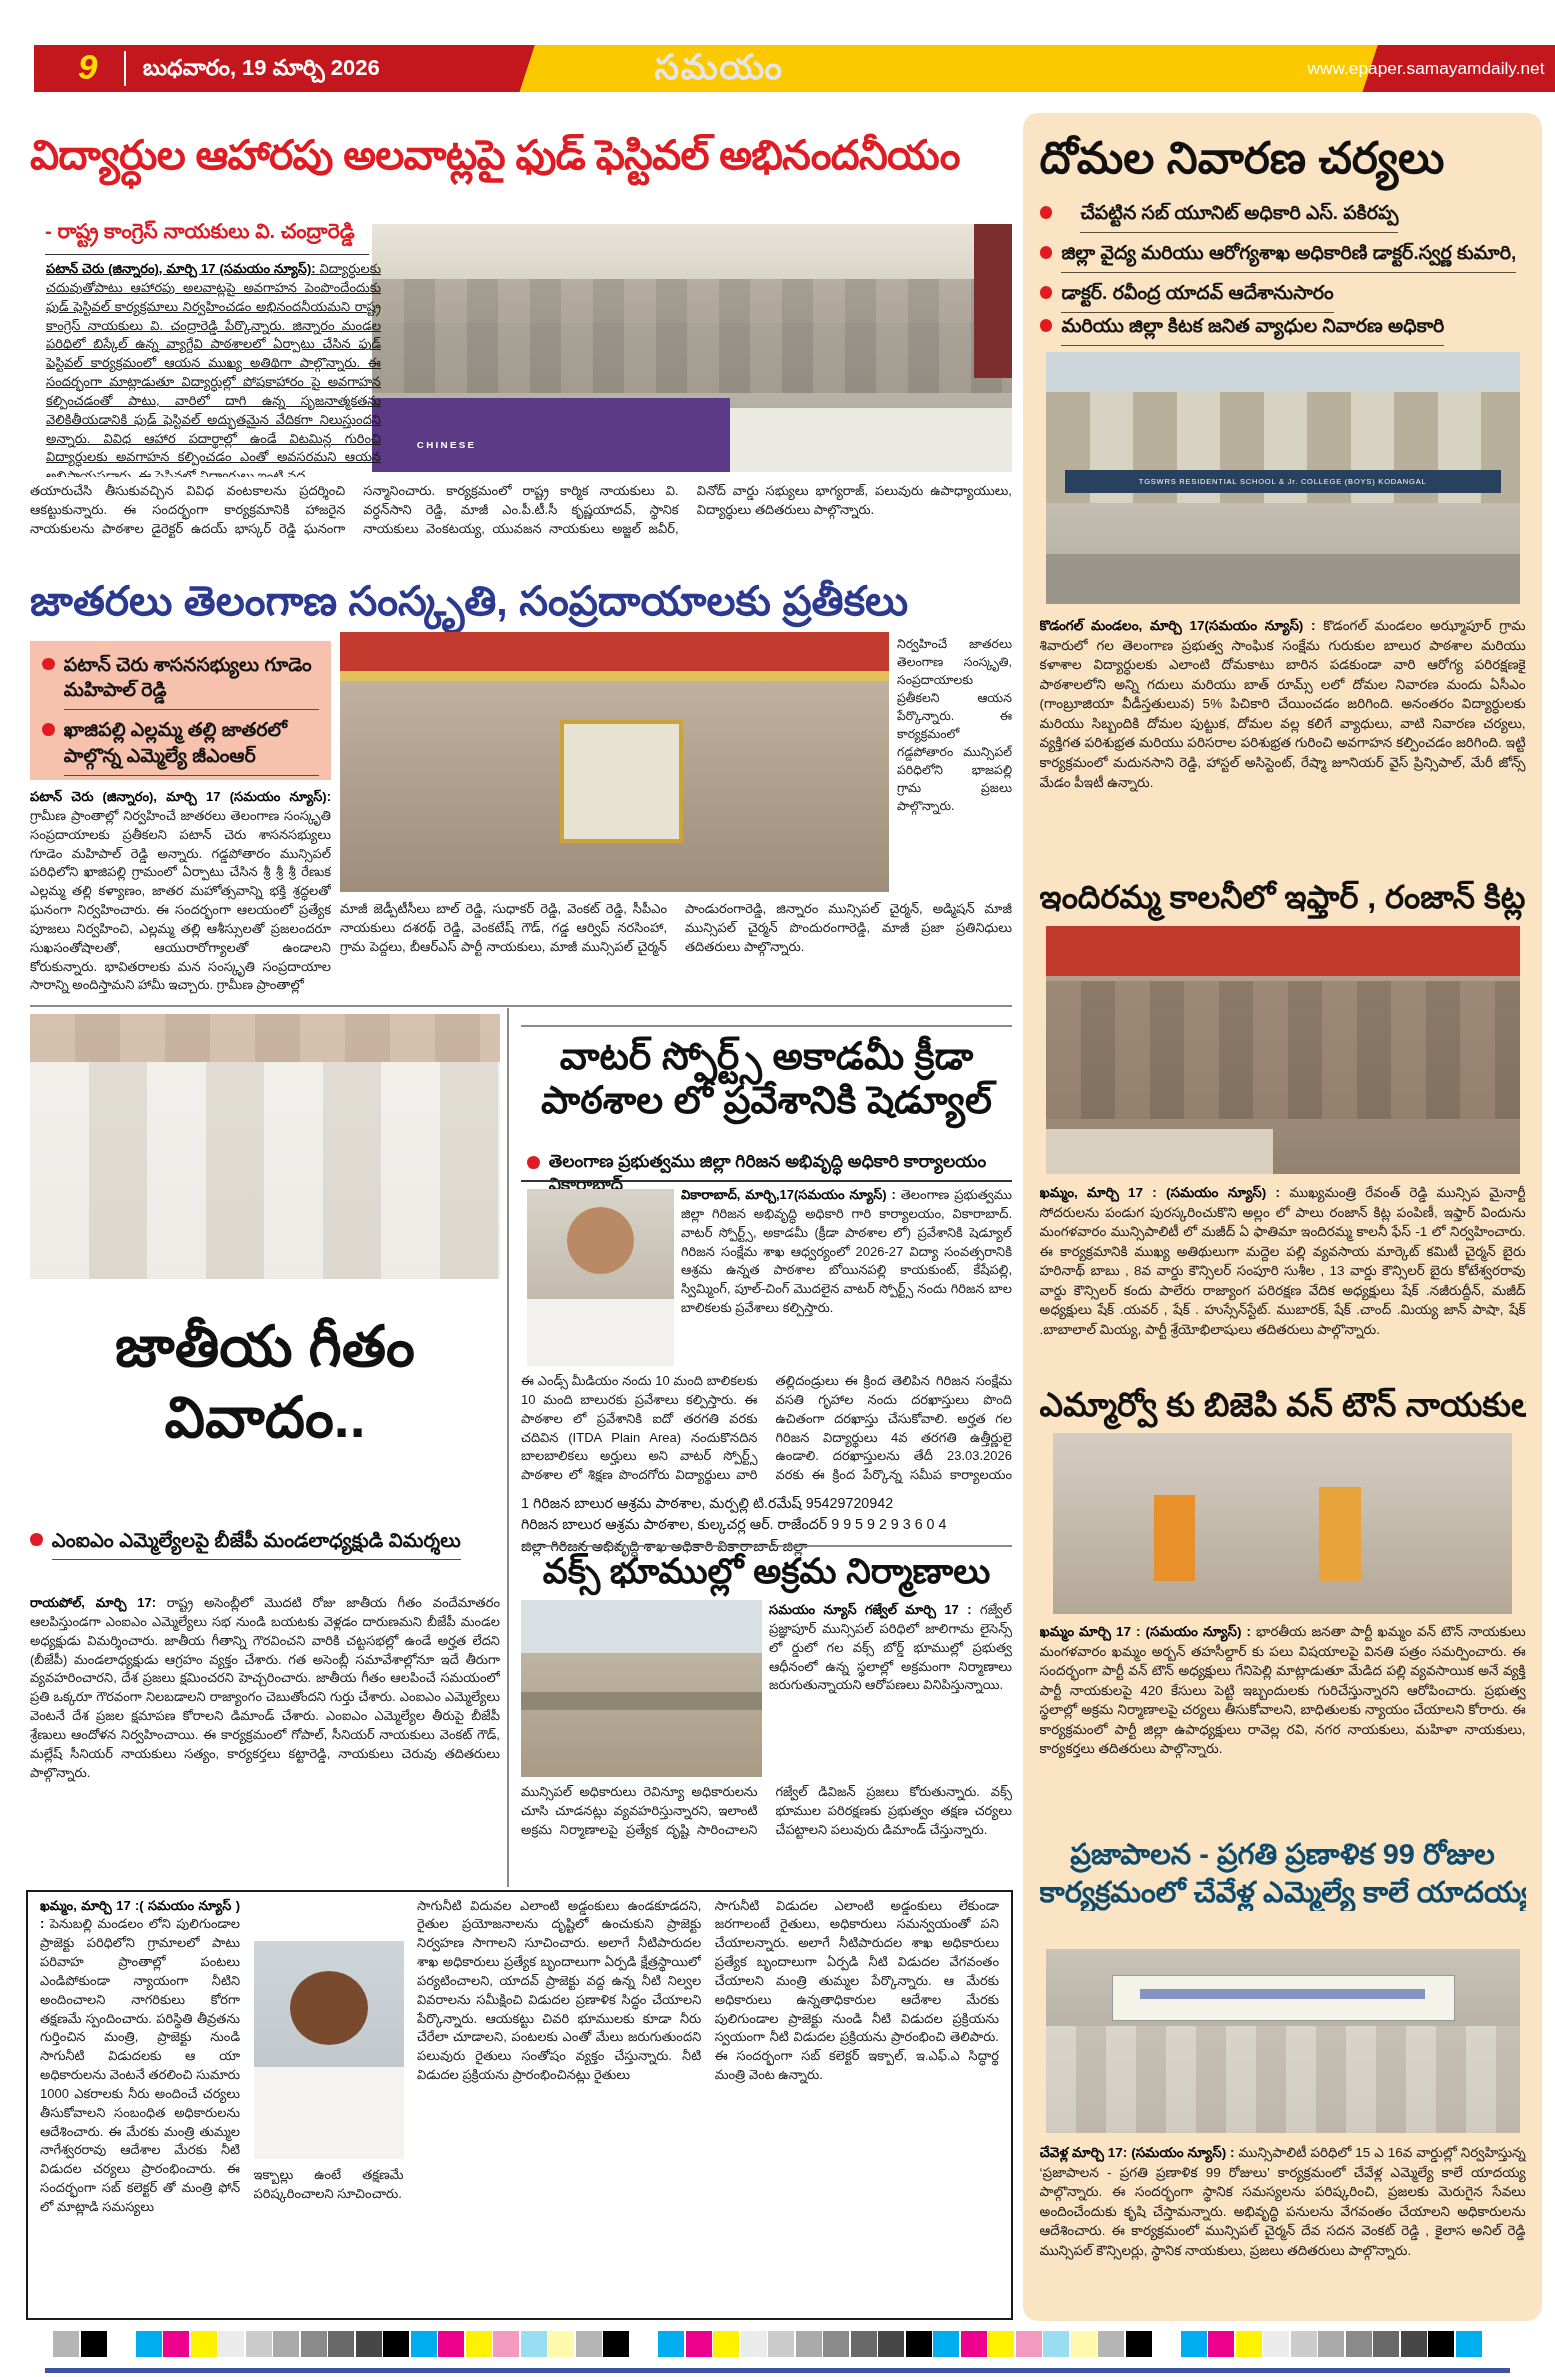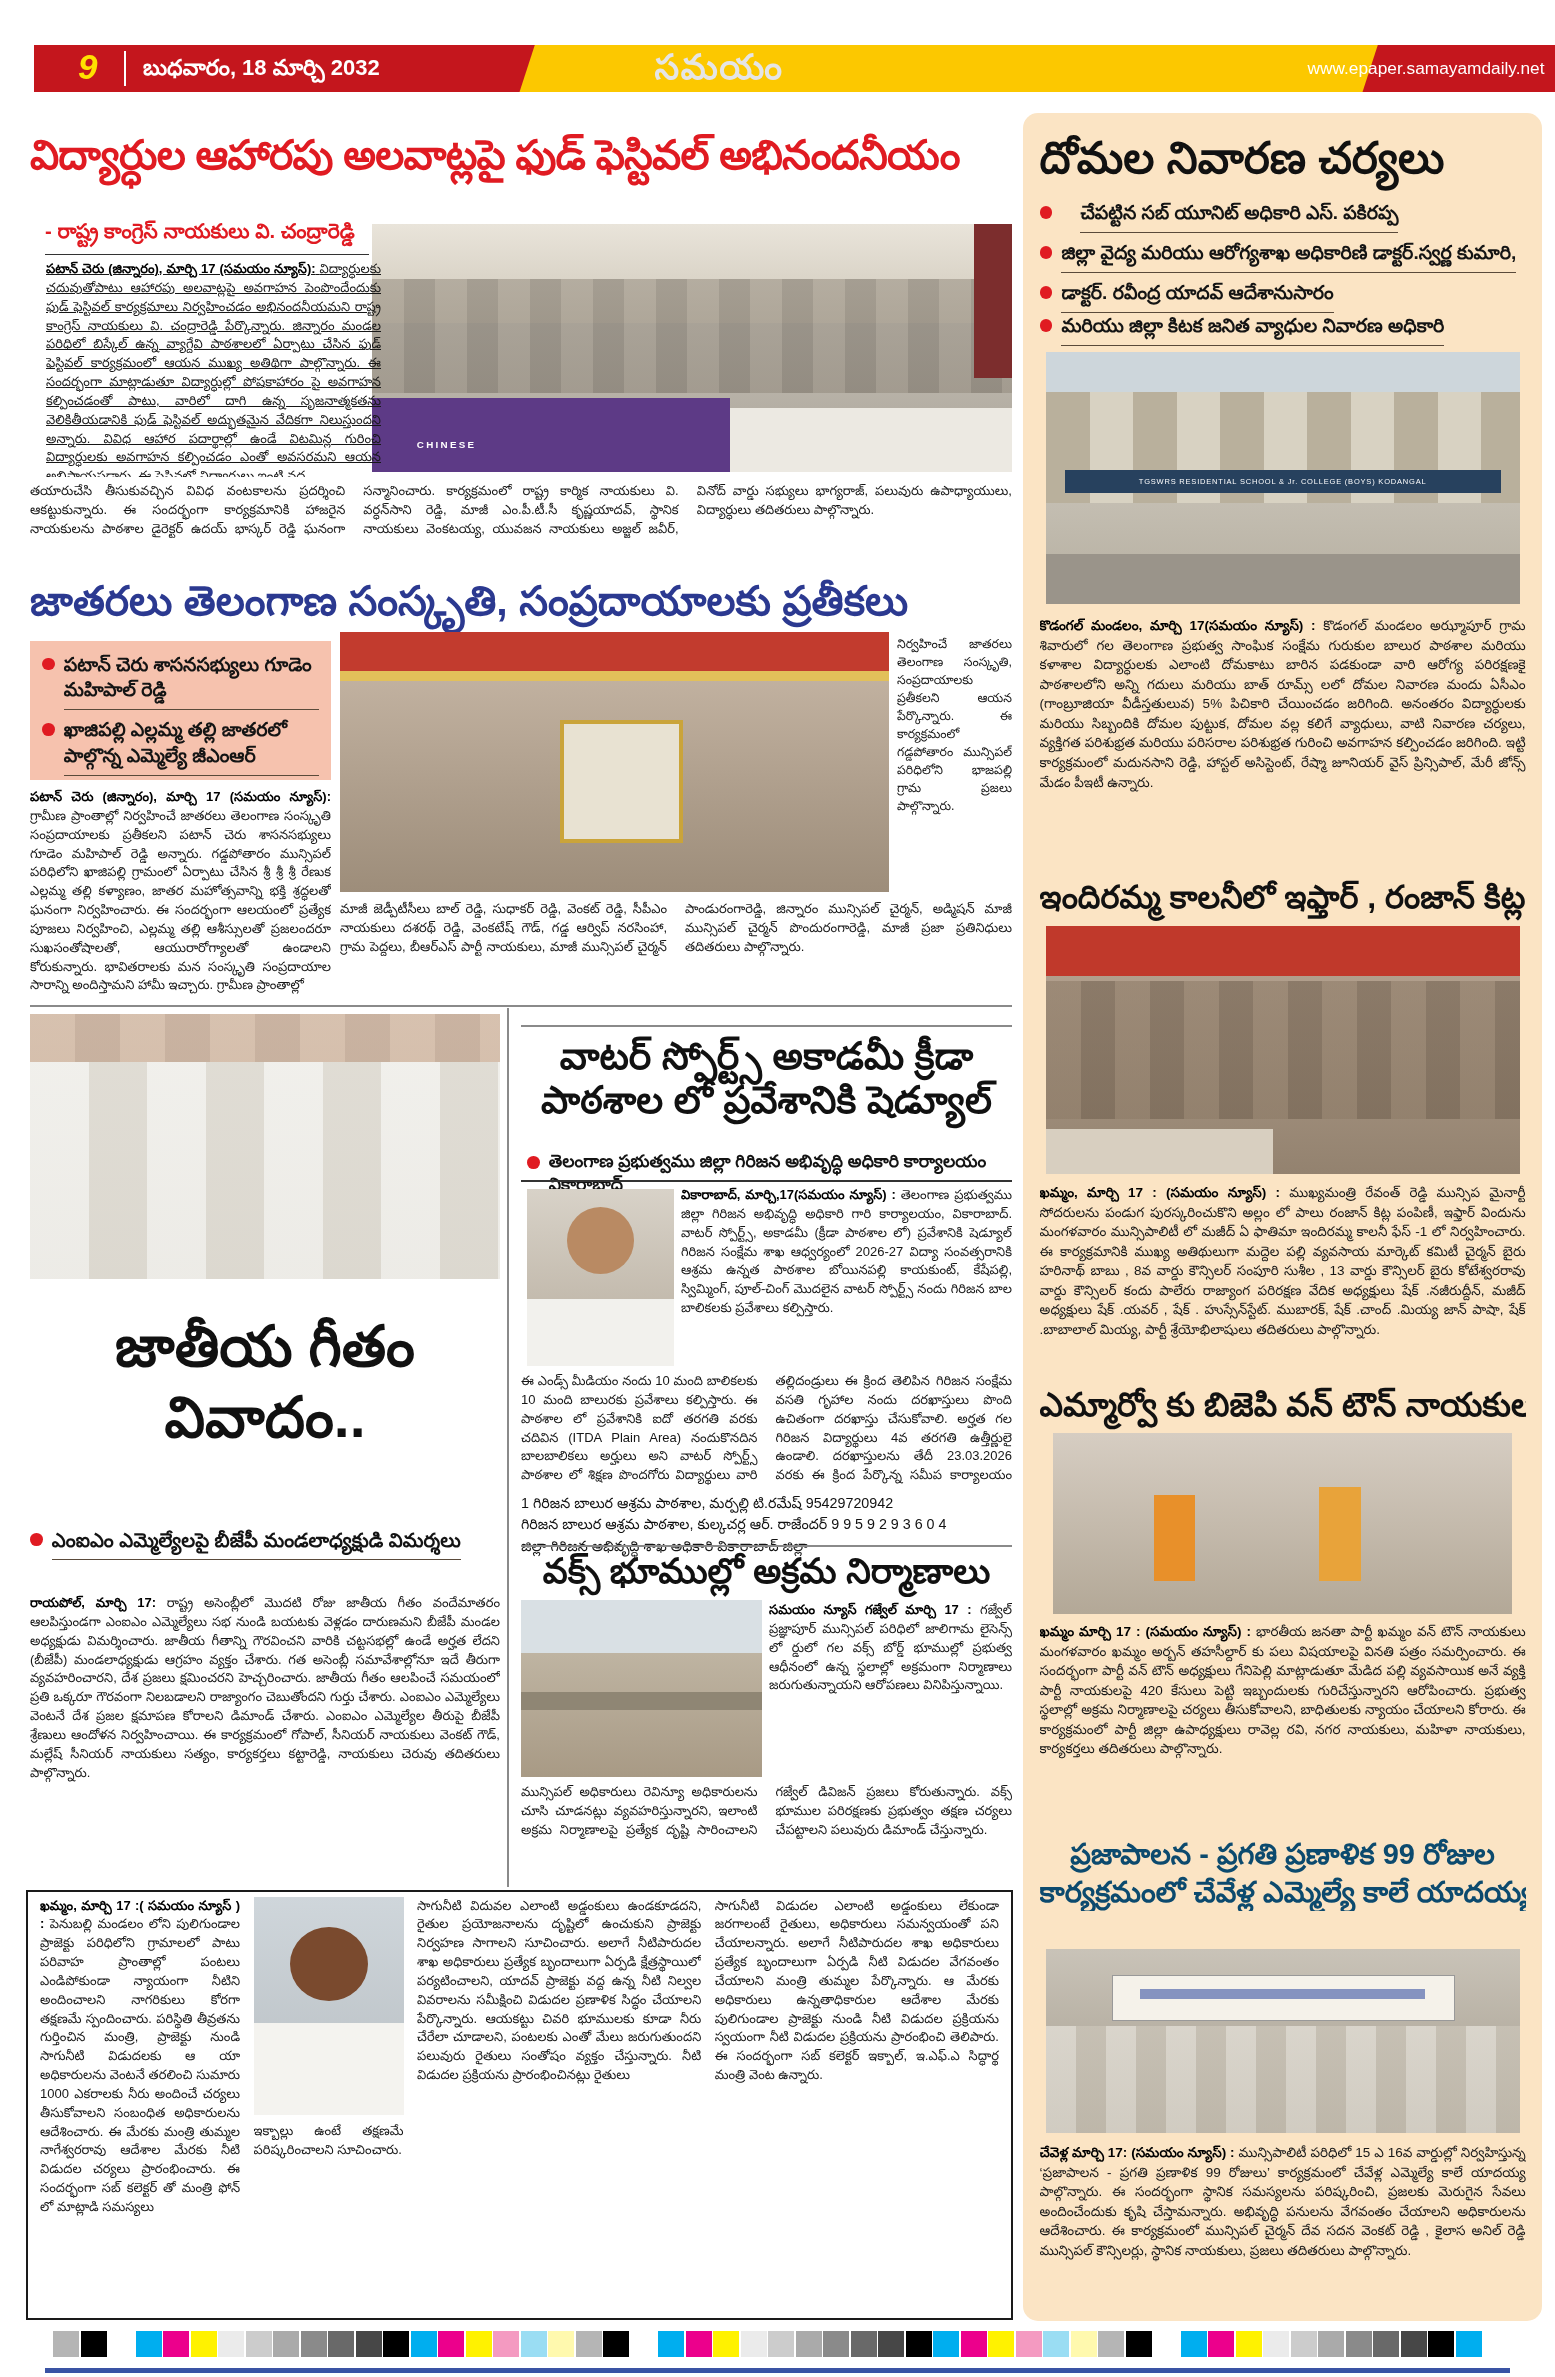--- a/index.html
+++ b/index.html
@@ -23,21 +23,21 @@
 </style>
 </head>
 <body>
 
 <div id="paper">
 
   <div class="abs" style="left:34px;top:45px;width:1521px;height:47px;background:#c4161d;overflow:hidden;">
     <div class="abs" style="left:493px;top:-3px;width:843px;height:54px;background:#fcc800;transform:skewX(-18deg);"></div>
     <div class="abs" style="left:44px;top:1.5px;font-size:35px;font-weight:bold;font-style:italic;color:#ffe000;">9</div>
     <div class="abs" style="left:90px;top:6px;width:1.5px;height:35px;background:#ffffff;"></div>
-    <div class="abs" style="left:109px;top:9.8px;font-size:22px;font-weight:bold;color:#ffffff;white-space:nowrap;">బుధవారం, 18 మార్చి 2032</div>
+    <div class="abs" style="left:109px;top:9.8px;font-size:22px;font-weight:bold;color:#ffffff;white-space:nowrap;">బుధవారం, 19 మార్చి 2026</div>
     <div class="abs" style="left:527px;top:2.3px;width:316px;text-align:center;font-size:35px;font-weight:bold;color:#e5e5e5;letter-spacing:1.5px;">సమయం</div>
     <div class="abs" style="right:10.5px;top:12.8px;font-size:17.3px;color:#ffffff;white-space:nowrap;">www.epaper.samayamdaily.net</div>
   </div>
 
   <div class="abs hl" style="left:30px;top:132px;width:982px;font-size:41px;color:#e01b22;letter-spacing:-0.8px;">విద్యార్ధుల ఆహారపు అలవాట్లపై ఫుడ్ ఫెస్టివల్ అభినందనీయం</div>
   <div class="abs hl" style="left:45px;top:220px;width:324px;font-size:20.3px;color:#e01b22;border-bottom:1.5px solid #333;padding-bottom:6px;">- రాష్ట్ర కాంగ్రెస్ నాయకులు వి. చంద్రారెడ్డి</div>
 
   <div class="photo" style="left:372px;top:224px;width:640px;height:248px;">
     <div class="pstrip" style="left:0;top:0;right:0;height:40%;background:linear-gradient(#e9e4da,#cfc8ba);"></div>
     <div class="pstrip" style="left:0;top:22%;right:0;height:46%;background:repeating-linear-gradient(90deg,#8e8578 0 32px,#6f675c 32px 63px);opacity:.5;"></div>
@@ -127,21 +127,21 @@
   <div class="abs body-text" style="left:769px;top:1601px;width:243px;height:175px;">
     <b>సమయం న్యూస్ గజ్వేల్ మార్చి 17 :</b> <span>గజ్వేల్ ప్రజ్ఞాపూర్ మున్సిపల్ పరిధిలో జాలిగామ లైసెన్స్ లో ర్డులో గల వక్స్ బోర్డ్ భూముల్లో ప్రభుత్వ ఆధీనంలో ఉన్న స్థలాల్లో అక్రమంగా నిర్మాణాలు జరుగుతున్నాయని ఆరోపణలు వినిపిస్తున్నాయి.</span>
   </div>
   <div class="abs body-text cols-2" style="left:521px;top:1783px;width:491px;height:99px;">మున్సిపల్ అధికారులు రెవిన్యూ అధికారులను చూసి చూడనట్లు వ్యవహరిస్తున్నారని, ఇలాంటి అక్రమ నిర్మాణాలపై ప్రత్యేక దృష్టి సారించాలని గజ్వేల్ డివిజన్ ప్రజలు కోరుతున్నారు. వక్స్ భూముల పరిరక్షణకు ప్రభుత్వం తక్షణ చర్యలు చేపట్టాలని పలువురు డిమాండ్ చేస్తున్నారు.</div>
 
   <div class="abs" style="left:26px;top:1890px;width:987px;height:430px;border:2.3px solid #1a1a1a;box-sizing:border-box;background:#ffffff;">
     <div style="display:flex;gap:13.5px;padding:4.5px 12px;">
       <div class="body-text" style="width:202px;height:331px;">
         <b>ఖమ్మం, మార్చి 17 :( సమయం న్యూస్ ) :</b> <span>పెనుబల్లి మండలం లోని పులిగుండాల ప్రాజెక్టు పరిధిలోని గ్రామాలలో పాటు పరివాహ ప్రాంతాల్లో పంటలు ఎండిపోకుండా న్యాయంగా నీటిని అందించాలని నాగరికులు కోరగా తక్షణమే స్పందించారు. పరిస్థితి తీవ్రతను గుర్తించిన మంత్రి, ప్రాజెక్టు నుండి సాగునీటి విడుదలకు ఆ యా అధికారులను వెంటనే తరలించి సుమారు 1000 ఎకరాలకు నీరు అందించే చర్యలు తీసుకోవాలని సంబంధిత అధికారులను ఆదేశించారు. ఈ మేరకు మంత్రి తుమ్మల నాగేశ్వరరావు ఆదేశాల మేరకు నీటి విడుదల చర్యలు ప్రారంభించారు. ఈ సందర్భంగా సబ్ కలెక్టర్ తో మంత్రి ఫోన్ లో మాట్లాడి సమస్యలు</span>
       </div>
-      <div style="width:150px;">
+      <div style="width:150px;margin-top:44px;">
         <div class="photo" style="position:relative;width:150px;height:218px;background:linear-gradient(180deg,#cfd6db,#b8bec2);">
           <div class="pstrip" style="left:24%;top:14%;width:52%;height:34%;border-radius:50%;background:#7a4a2e;"></div>
           <div class="pstrip" style="left:0;bottom:0;right:0;height:42%;background:#f4f3ef;"></div>
         </div>
         <div class="body-text" style="margin-top:7.5px;height:98px;">ఇక్బాల్లు ఉంటే తక్షణమే పరిష్కరించాలని సూచించారు.</div>
       </div>
       <div class="body-text" style="width:287px;height:331px;">సాగునీటి విదువల ఎలాంటి అడ్డంకులు ఉండకూడదని, రైతుల ప్రయోజనాలను దృష్టిలో ఉంచుకుని ప్రాజెక్టు నిర్వహణ సాగాలని సూచించారు. అలాగే నీటిపారుదల శాఖ అధికారులు ప్రత్యేక బృందాలుగా ఏర్పడి క్షేత్రస్థాయిలో పర్యటించాలని, యాదవ్ ప్రాజెక్టు వద్ద ఉన్న నీటి నిల్వల వివరాలను సమీక్షించి విడుదల ప్రణాళిక సిద్ధం చేయాలని పేర్కొన్నారు. ఆయకట్టు చివరి భూములకు కూడా నీరు చేరేలా చూడాలని, పంటలకు ఎంతో మేలు జరుగుతుందని పలువురు రైతులు సంతోషం వ్యక్తం చేస్తున్నారు. నీటి విడుదల ప్రక్రియను ప్రారంభించినట్లు రైతులు</div>
       <div class="body-text" style="width:287px;height:331px;">సాగునీటి విడుదల ఎలాంటి అడ్డంకులు లేకుండా జరగాలంటే రైతులు, అధికారులు సమన్వయంతో పని చేయాలన్నారు. అలాగే నీటిపారుదల శాఖ అధికారులు ప్రత్యేక బృందాలుగా ఏర్పడి నీటి విడుదల వేగవంతం చేయాలని మంత్రి తుమ్మల పేర్కొన్నారు. ఆ మేరకు అధికారులు ఉన్నతాధికారుల ఆదేశాల మేరకు పులిగుండాల ప్రాజెక్టు నుండి నీటి విడుదల ప్రక్రియను స్వయంగా నీటి విడుదల ప్రక్రియను ప్రారంభించి తెలిపారు. ఈ సందర్భంగా సబ్ కలెక్టర్ ఇక్బాల్, ఇ.ఎఫ్.ఎ సిద్ధార్థ మంత్రి వెంట ఉన్నారు.</div>
     </div>
   </div>

